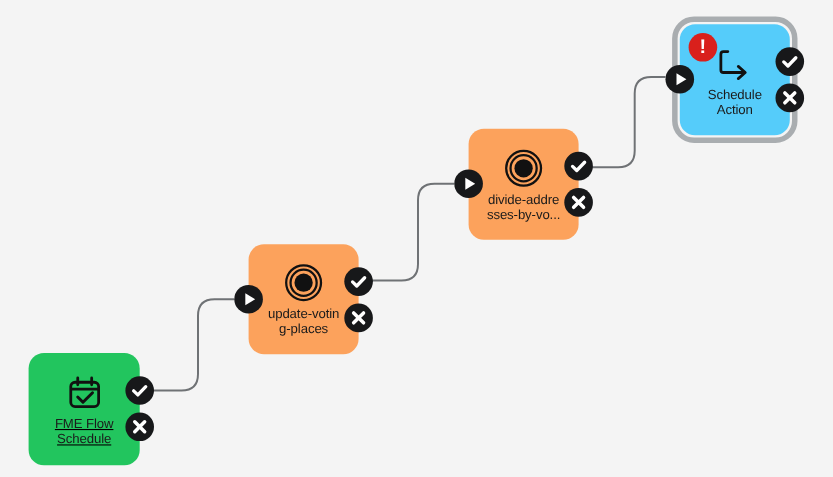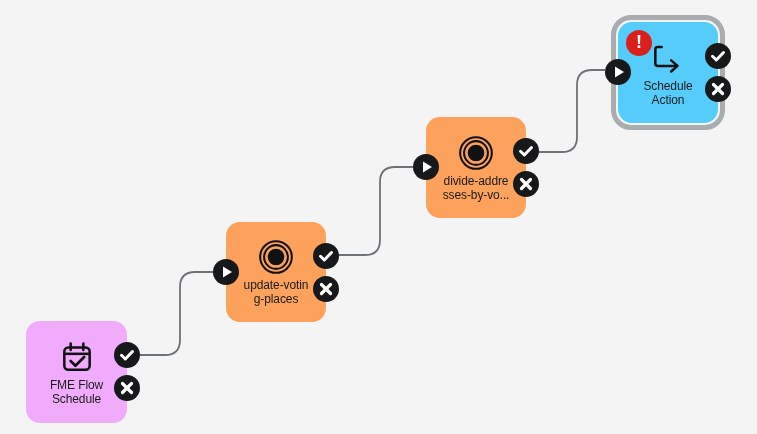--- a/index.html
+++ b/index.html
@@ -93,21 +93,21 @@
 <body>
 
 <div id="canvas">
 
   <svg id="edges" viewBox="0 0 757 434" xmlns="http://www.w3.org/2000/svg">
       <path d="M 130 355 L 165 355 Q 180 355 180 340 L 180 287 Q 180 272 195 272 L 213 272" fill="none" stroke="#6f7275" stroke-width="1.8"></path>
       <path d="M 329 255 L 365 255 Q 380 255 380 240 L 380 182 Q 380 167 395 167 L 413 167" fill="none" stroke="#6f7275" stroke-width="1.8"></path>
       <path d="M 529 152 L 562 152 Q 577 152 577 137 L 577 85 Q 577 70 592 70 L 605 70" fill="none" stroke="#6f7275" stroke-width="1.8"></path>
     </svg>
 
-<div class="node" style="left: 26px; top: 321px; width: 101px; height: 102px; background: #f0abfc;">
+<div class="node" style="left: 26px; top: 321px; width: 101px; height: 102px; background: #22c55e; text-decoration: underline;">
       <svg class="node-icon" viewBox="0 0 48 48">
         <rect x="8" y="12" width="32" height="28" rx="5" ry="5" fill="none" stroke="#111" stroke-width="3.2"></rect>
         <line x1="16" y1="7" x2="16" y2="15" stroke="#111" stroke-width="3.2" stroke-linecap="round"></line>
         <line x1="32" y1="7" x2="32" y2="15" stroke="#111" stroke-width="3.2" stroke-linecap="round"></line>
         <line x1="8" y1="20" x2="40" y2="20" stroke="#111" stroke-width="3.2"></line>
         <polyline points="16,29 22,35 33,24" fill="none" stroke="#111" stroke-width="3.4" stroke-linecap="round" stroke-linejoin="round"></polyline>
       </svg>
       <div class="node-label">FME Flow
 Schedule</div>
       <div class="port port-ok" style="top: 21px;">

